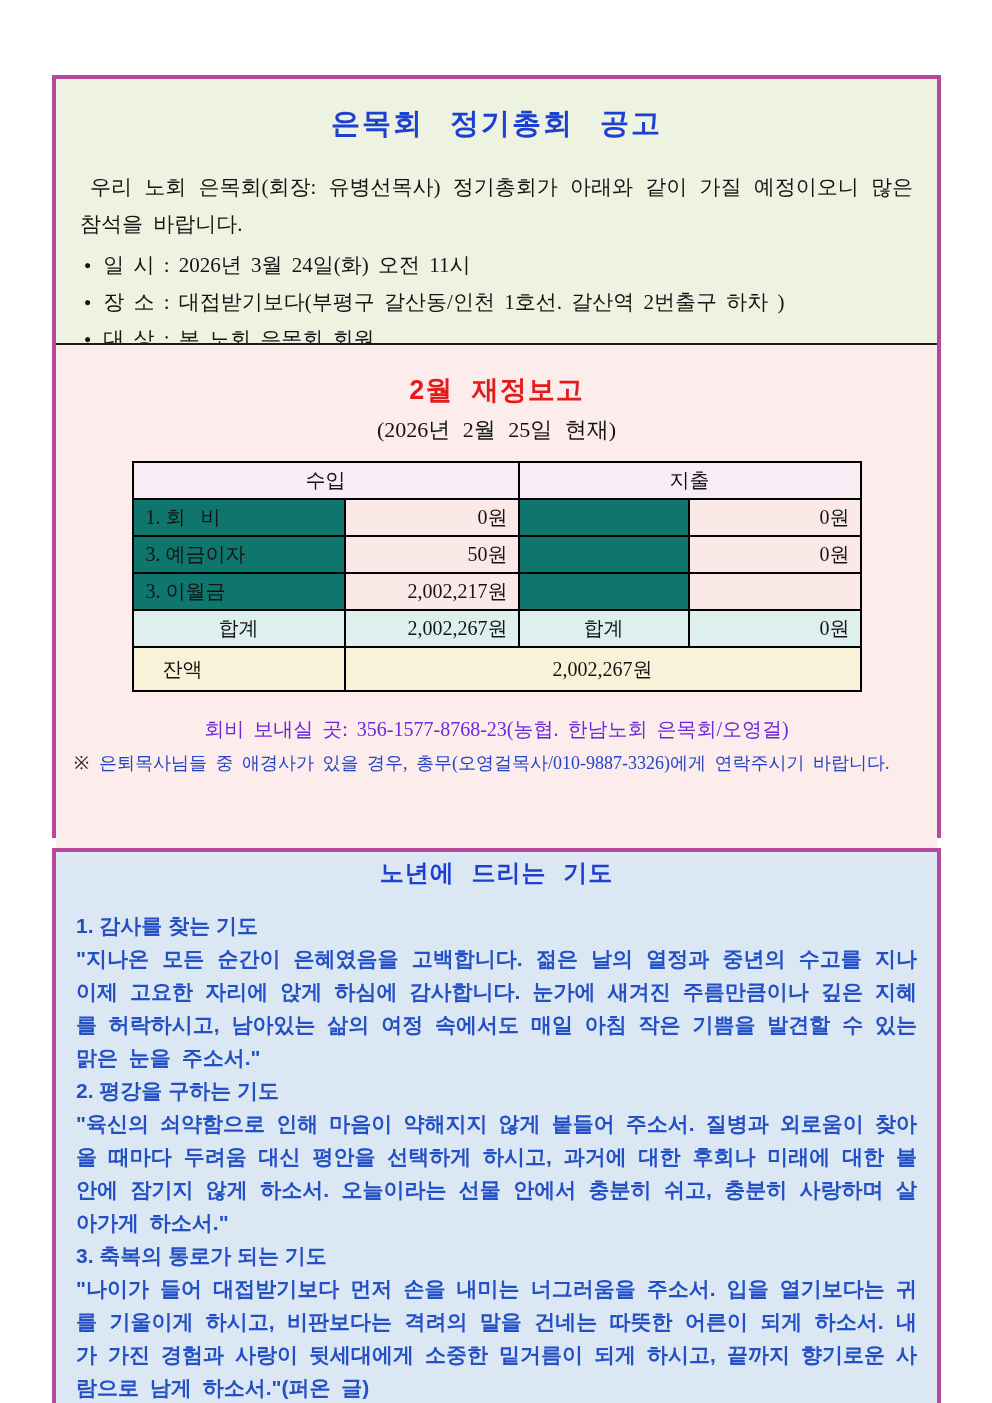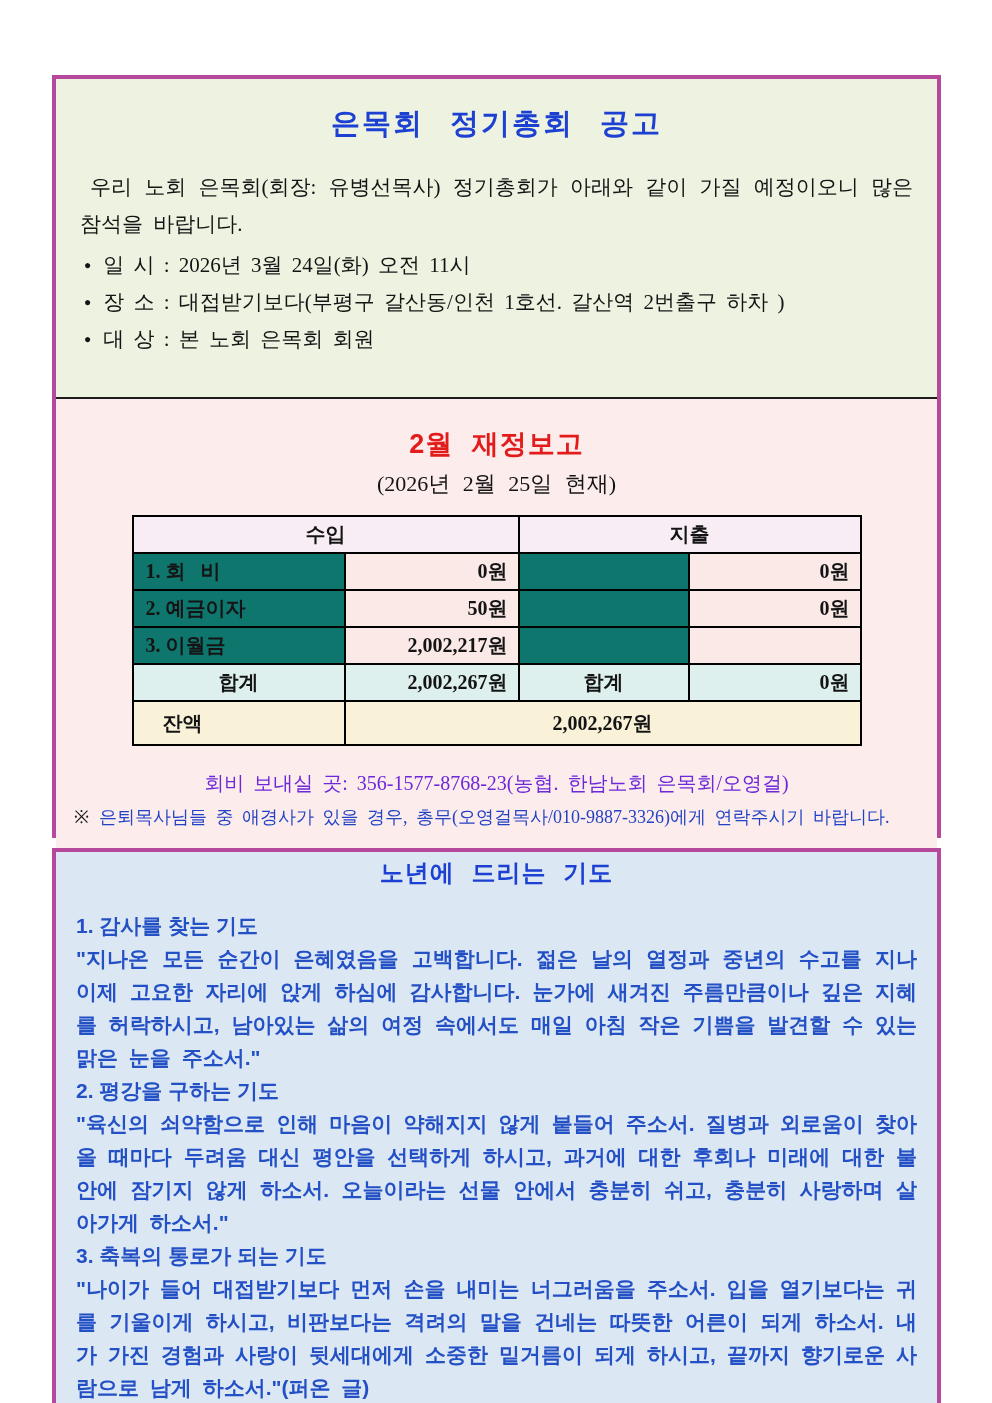--- a/index.html
+++ b/index.html
@@ -14,21 +14,21 @@
   .frame {
     margin-left: 52px;
     width: 889px;
     border: 4px solid #b7499c;
   }
   #announce-finance-frame { margin-top: 75px; height: 763px; }
 
   
   .sec-green {
     background: #edf2e1;
-    height: 320px;
+    height: 266px;
     border-bottom: 2px solid #1c1c1c;
     padding: 0 24px;
     overflow: hidden;
   }
   .g-title {
     margin-top: 25px;
     text-align: center;
     color: #1c40d2;
     font-size: 29px;
     font-weight: bold;
@@ -81,21 +81,21 @@
   }
   table.fin {
     margin: 16px auto 0 auto;
     border-collapse: collapse;
     width: 728px;
     table-layout: fixed;
   }
   table.fin th, table.fin td {
     border: 2px solid #000;
     font-size: 20px;
-    font-weight: bold;
+    font-weight: normal;
     height: 37px;
     overflow: hidden;
   }
   table.fin th { background: #f8edf4; }
   td.c-label { background: #0f766e; text-align: left; padding-left: 12px; white-space: pre-wrap; }
   td.c-val   { background: #fae9e7; text-align: right; padding-right: 10px; }
   tr.total-row td { background: #def0ee; }
   tr.total-row td.t-label { text-align: center; padding-left: 0; }
   tr.balance-row td { background: #f9f2d9; height: 44px; }
   td.b-label { text-align: left; padding-left: 29px; }
@@ -194,21 +194,21 @@
         <th colspan="2">수입</th>
         <th colspan="2">지출</th>
       </tr>
       <tr>
         <td class="c-label">1. 회   비</td>
         <td class="c-val">0원</td>
         <td class="c-label"></td>
         <td class="c-val">0원</td>
       </tr>
       <tr>
-        <td class="c-label">2. 예금이자</td>
+        <td class="c-label">3. 예금이자</td>
         <td class="c-val">50원</td>
         <td class="c-label"></td>
         <td class="c-val">0원</td>
       </tr>
       <tr>
         <td class="c-label">3. 이월금</td>
         <td class="c-val">2,002,217원</td>
         <td class="c-label"></td>
         <td class="c-val"></td>
       </tr>

